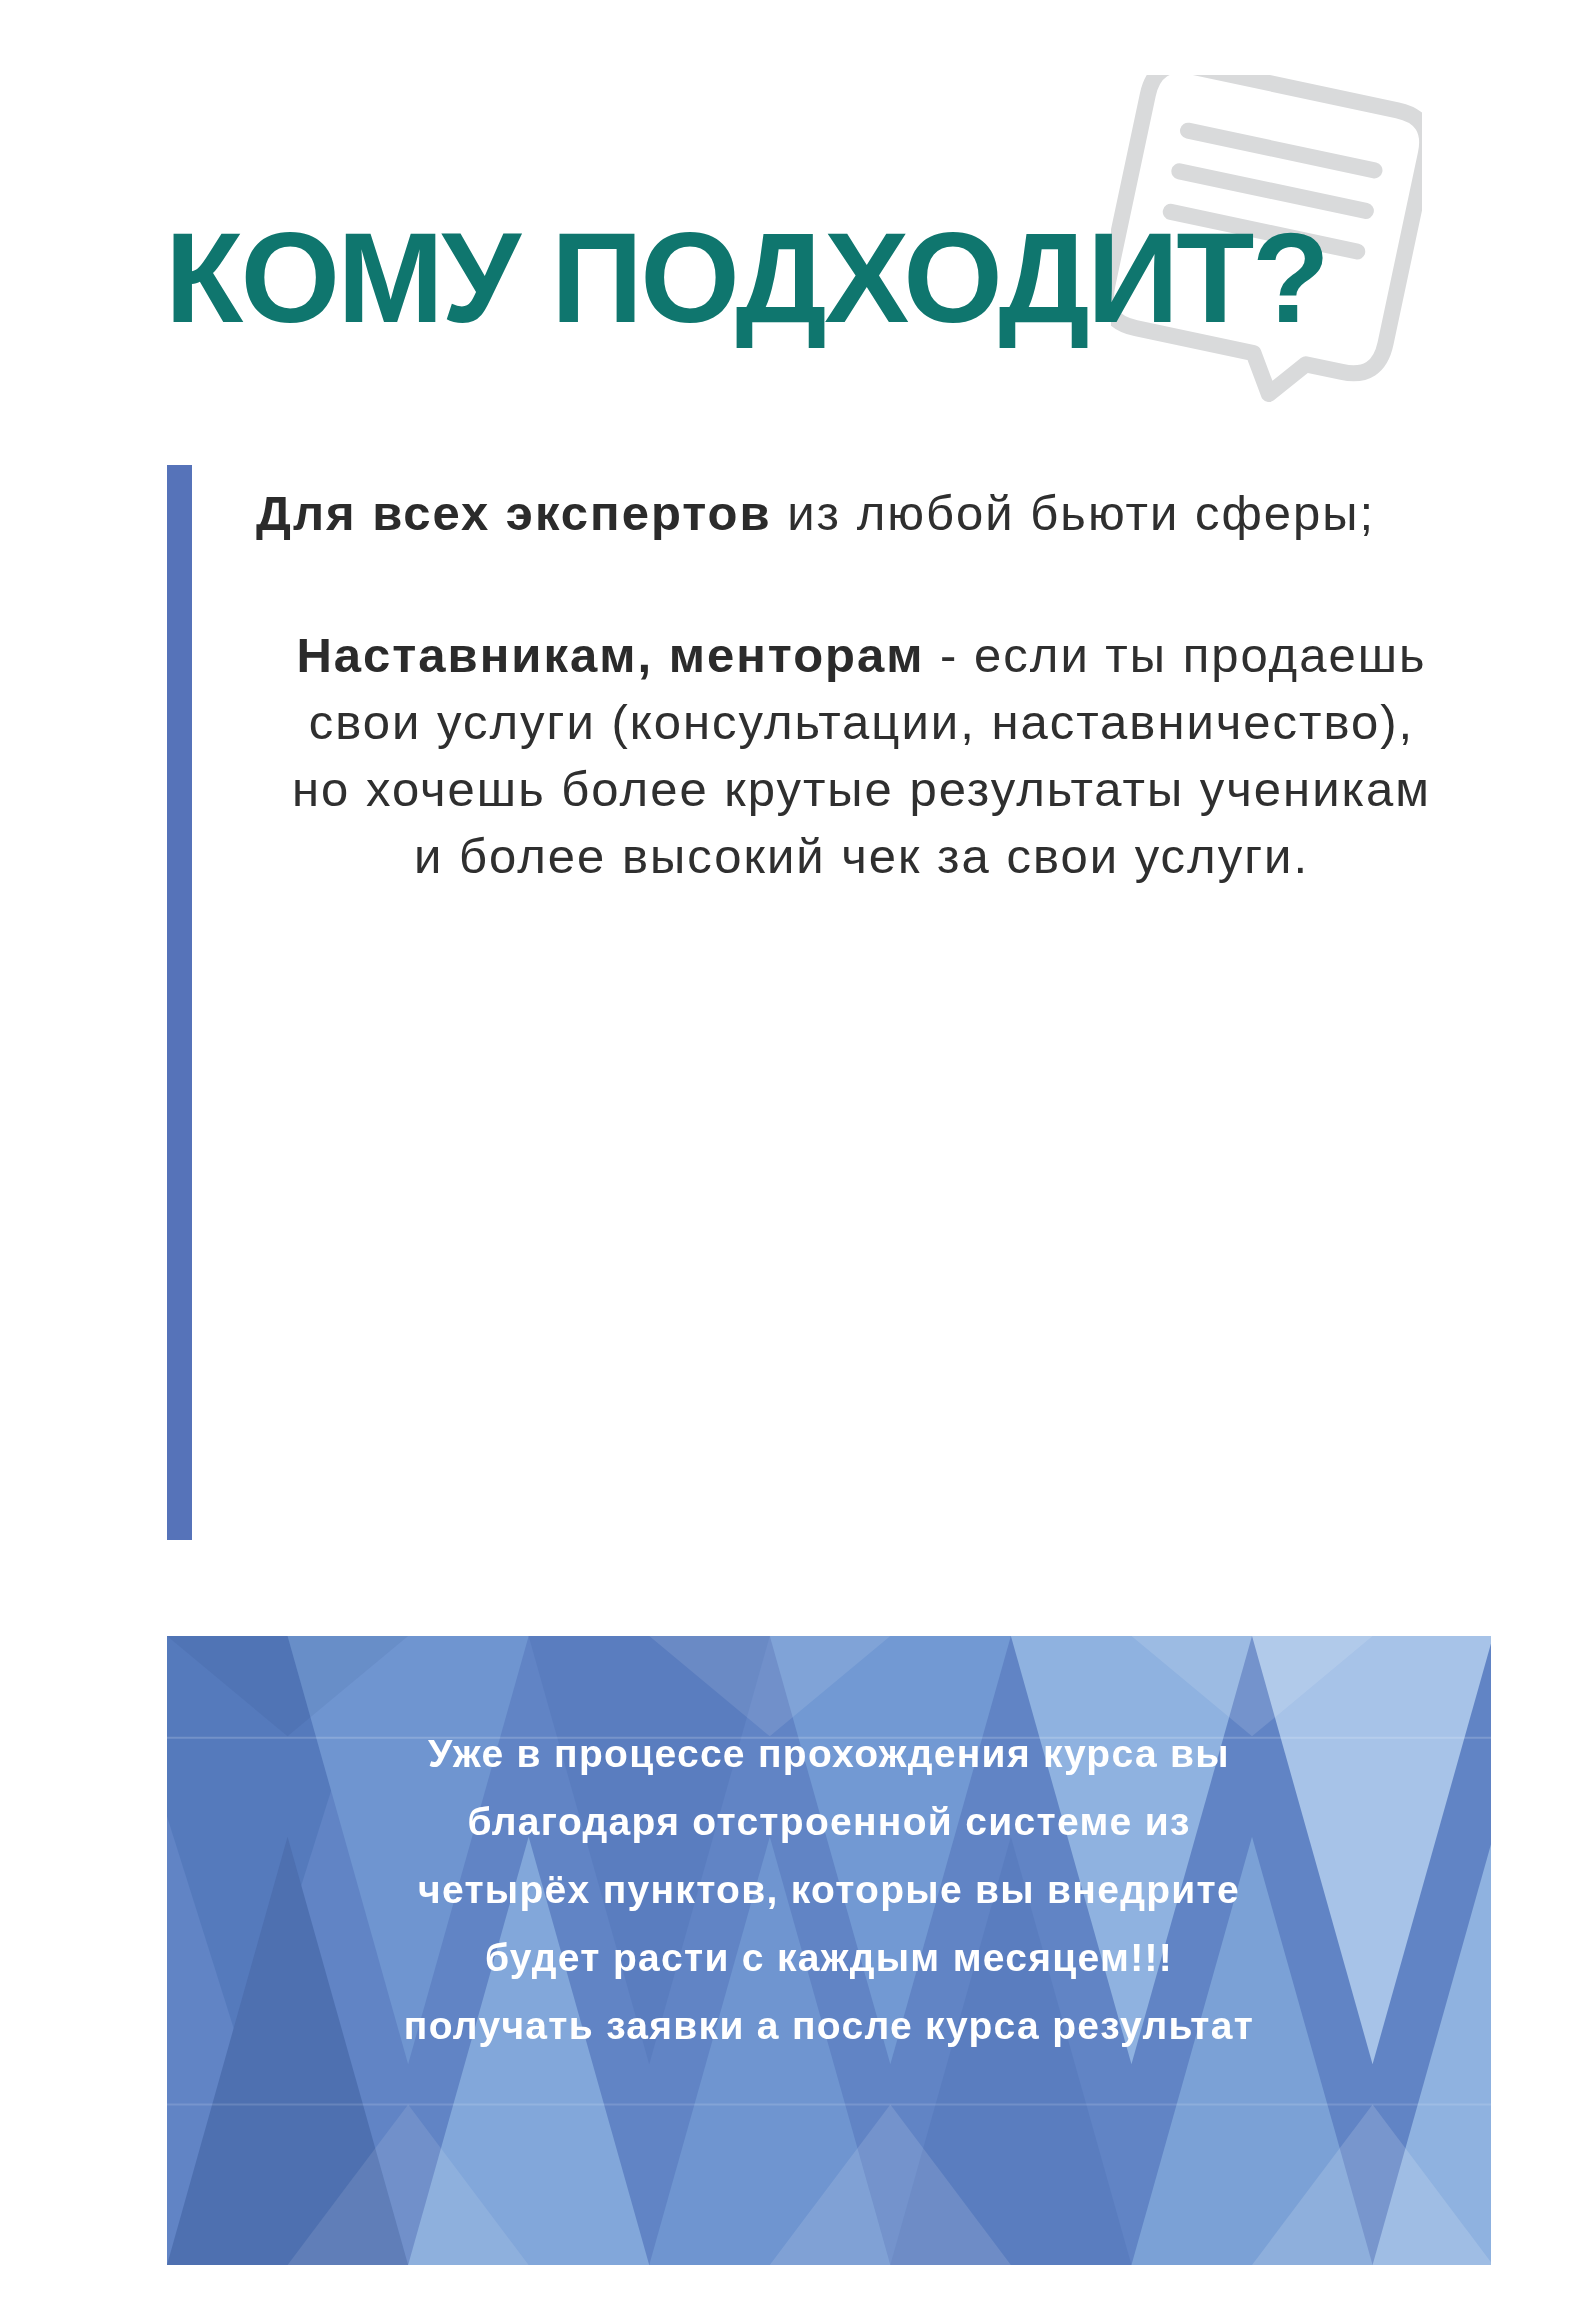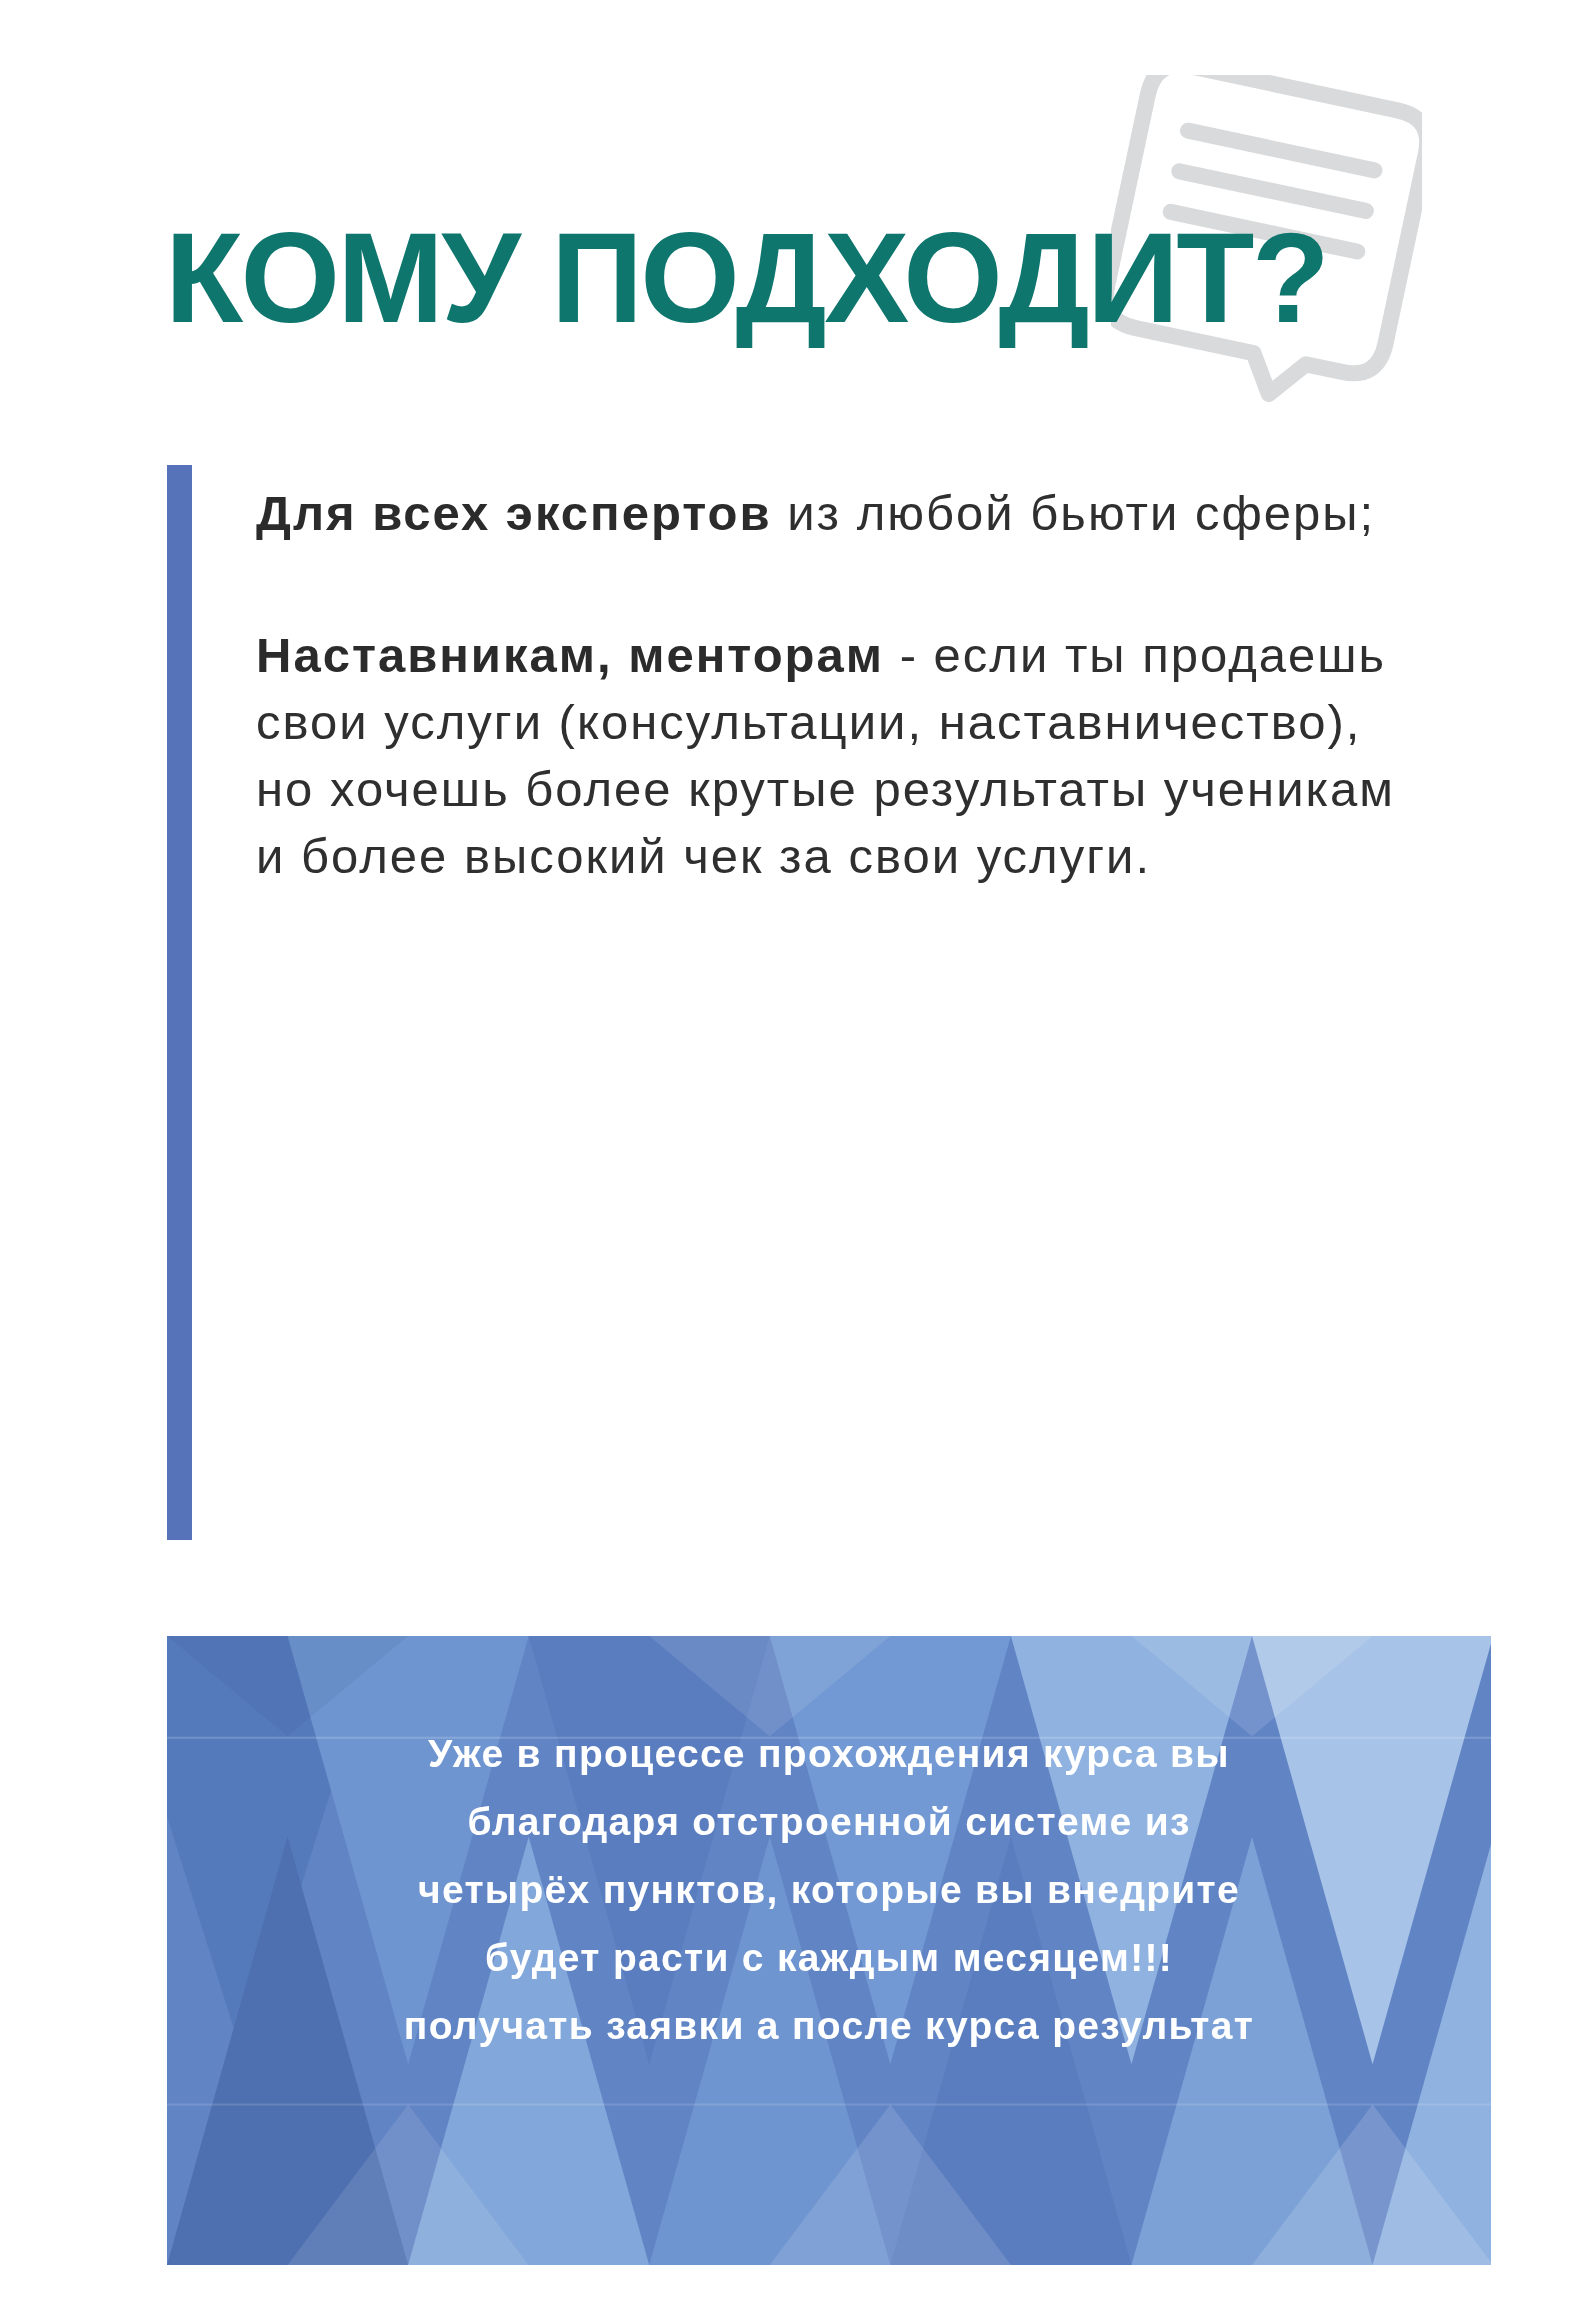--- a/index.html
+++ b/index.html
@@ -50,21 +50,21 @@
     width: 1211px;
     font-size: 49px;
     line-height: 67px;
     letter-spacing: 2px;
     color: #2f2f2f;
   }
   .audience p {
     margin: 0 0 75px 0;
     white-space: pre-wrap;
   }
-  .audience p:last-child { margin-bottom: 6px; }
+  .audience p:last-child { margin-bottom: 6px; text-align: center; }
   .audience .lead { font-weight: bold; color: #2b2b2b; }
 
   .highlight-box {
     position: absolute;
     left: 167px;
     top: 1636px;
     width: 1324px;
     height: 629px;
     overflow: hidden;
   }

